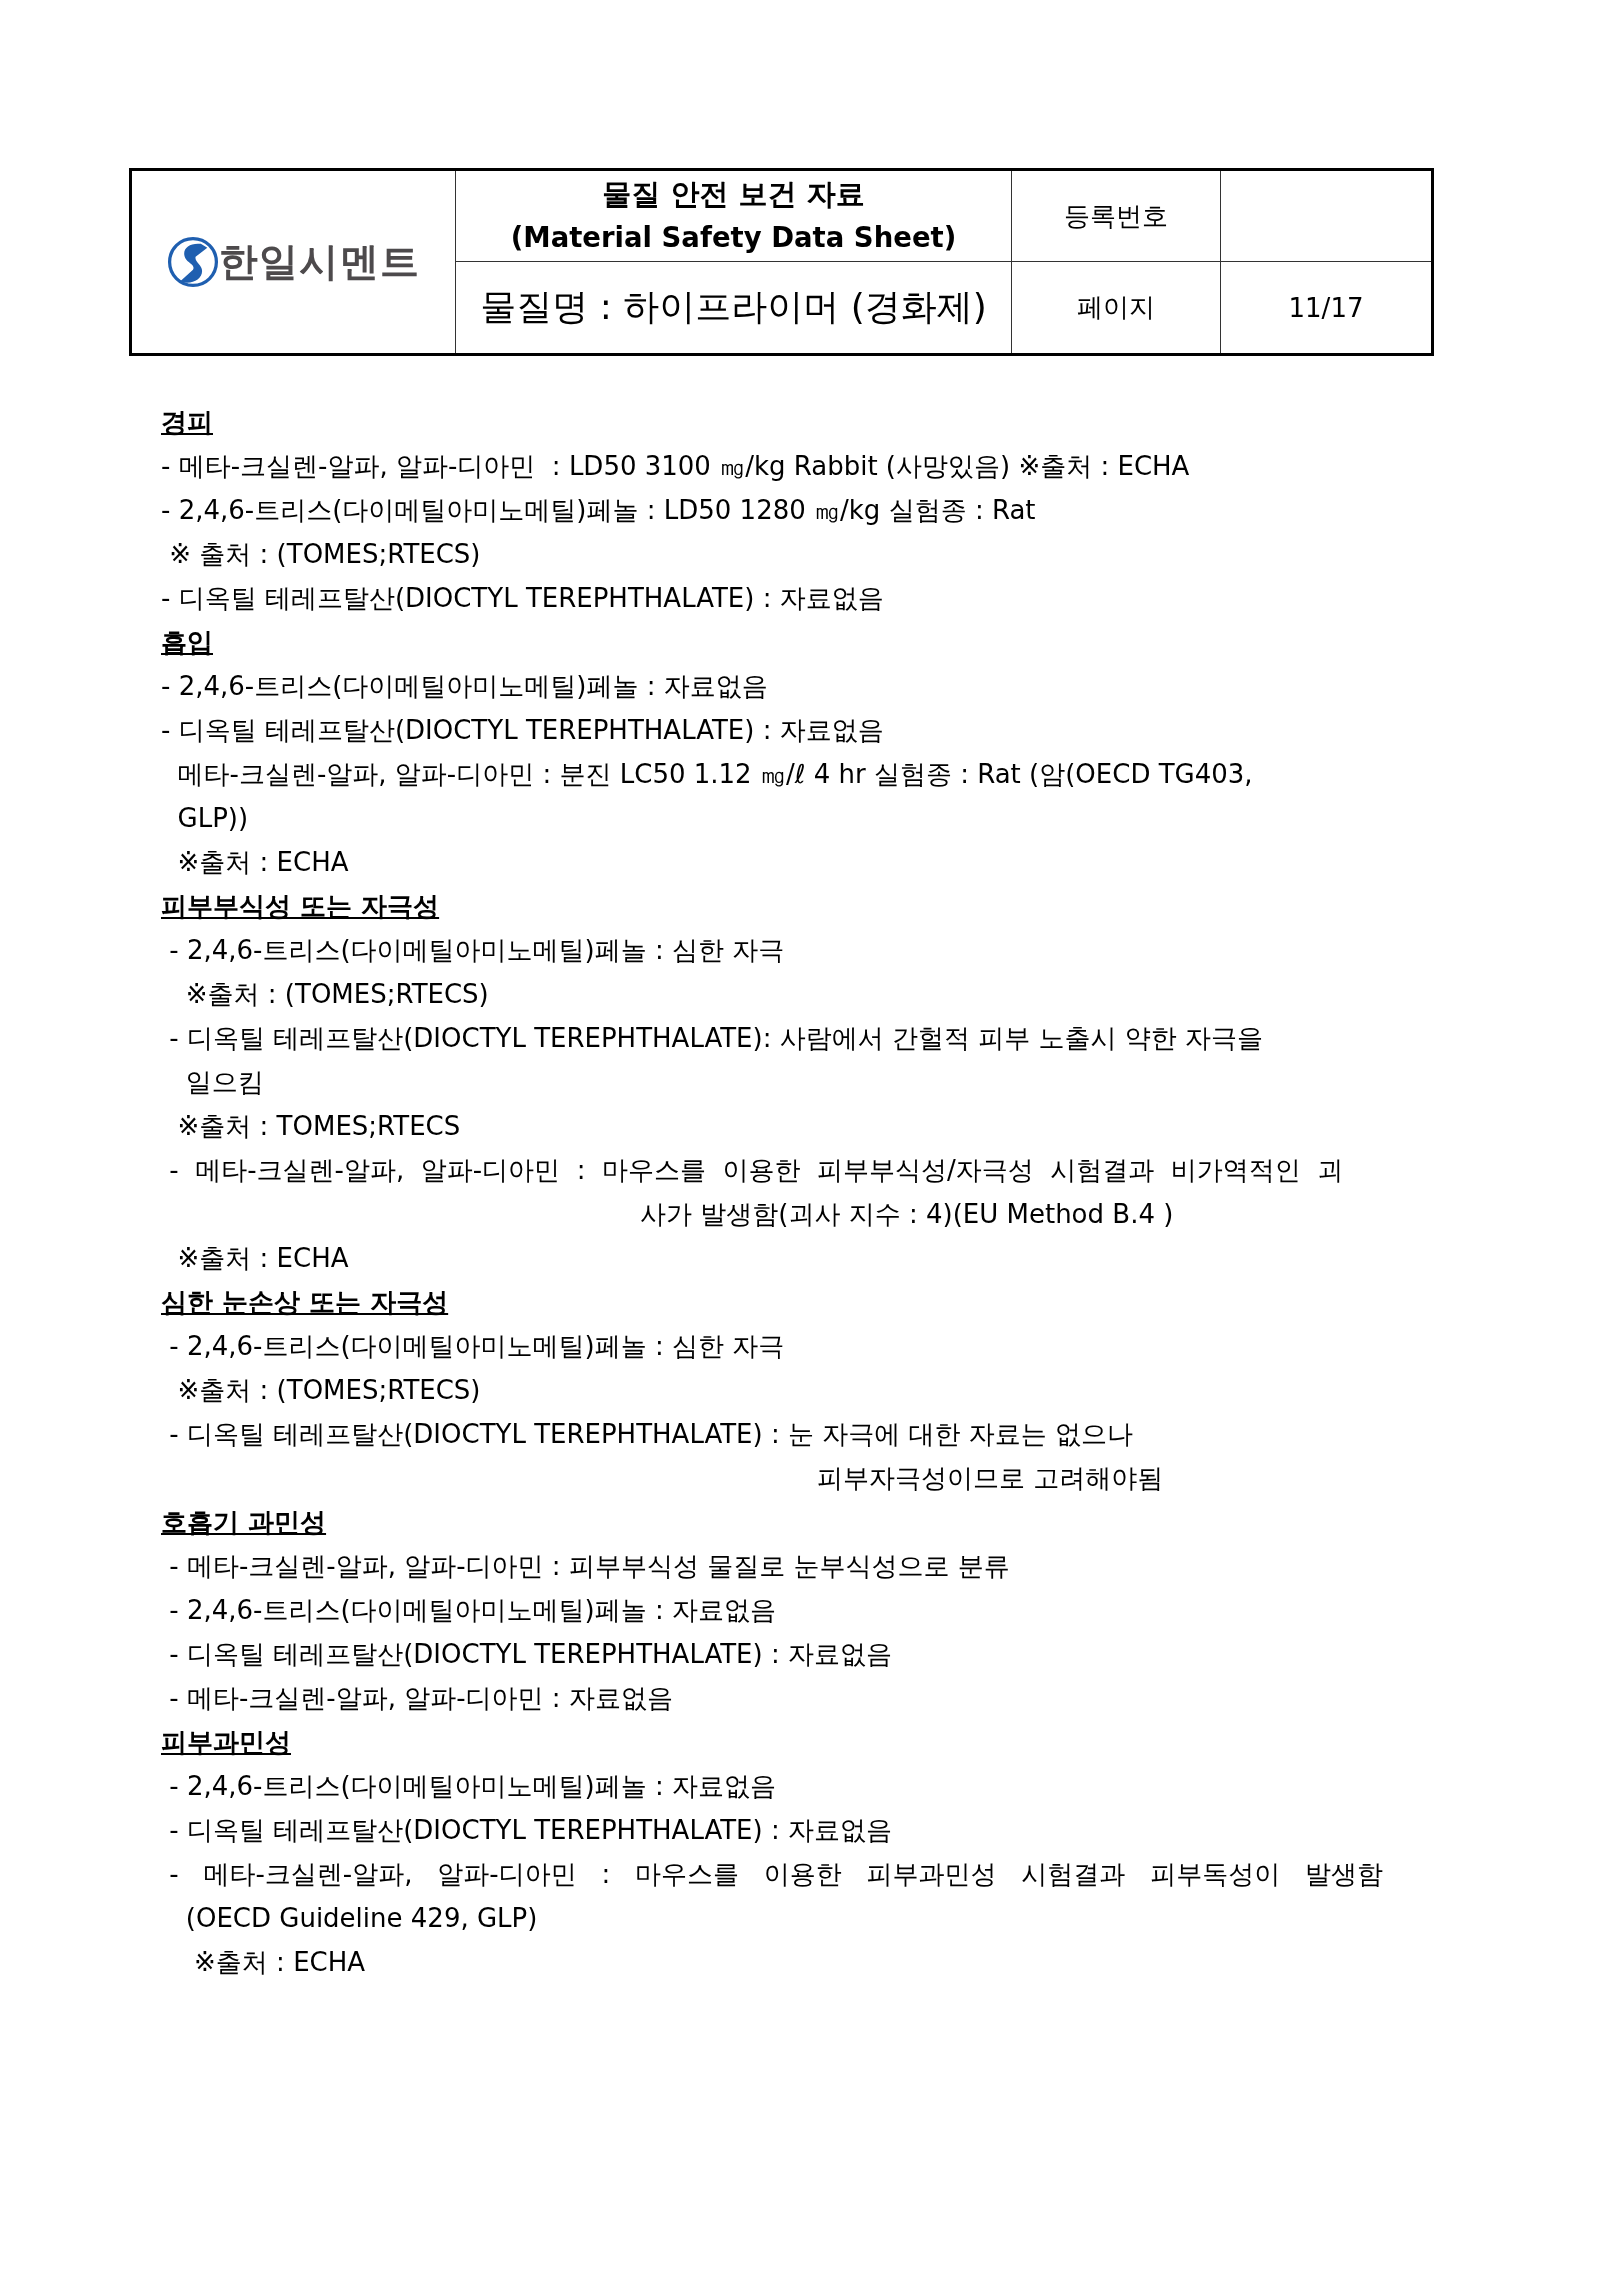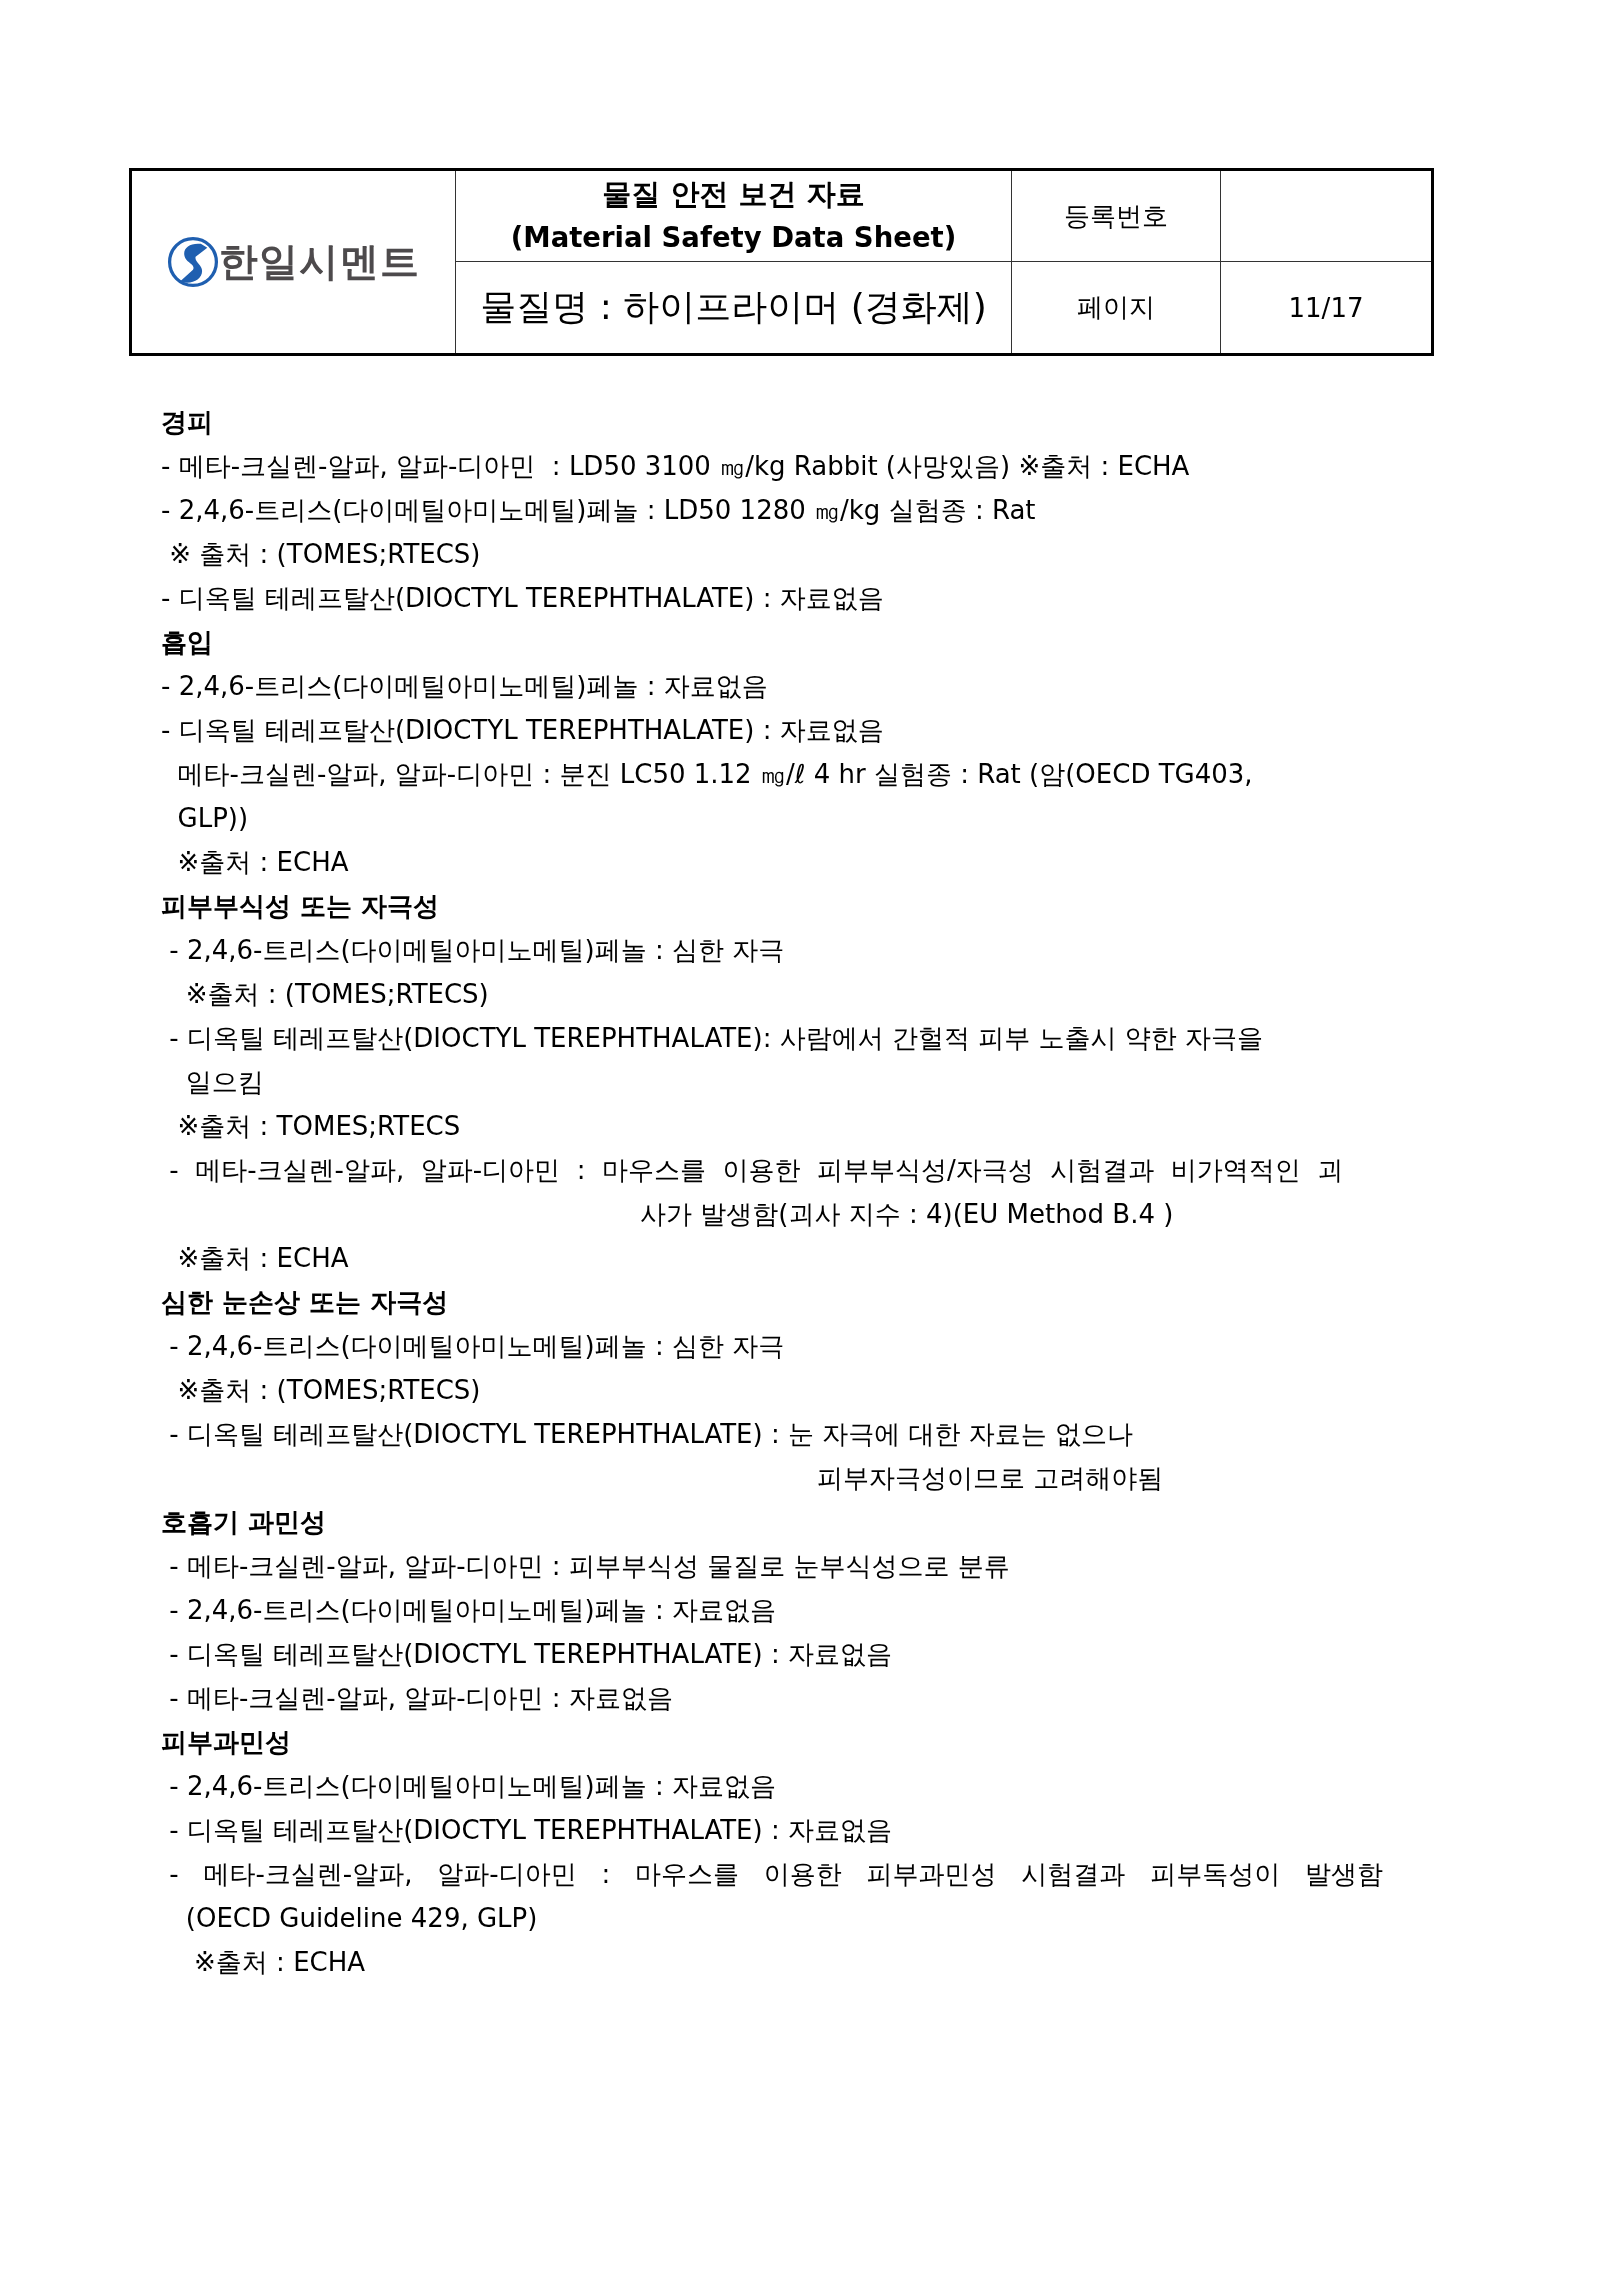--- a/index.html
+++ b/index.html
@@ -24,21 +24,21 @@
   .title-en { font-size: 27.5px; text-align: center; }
   .name-cell { font-weight: normal; font-size: 36px; }
   .label-cell { font-size: 26px; }
   .value-cell { font-size: 26px; }
 
   .body-content {
     position: absolute; left: 161px; top: 400px; width: 1285px;
     font-size: 26px; line-height: 44px;
   }
   .line { white-space: pre; height: 44px; }
-  .section-title { font-weight: bold; }
+  .section-title { font-weight: bold; text-decoration: underline; }
   .cont-mid { padding-left: 479px; }
   .cont-mid2 { padding-left: 656px; }
 </style>
 </head>
 <body>
 
 <div class="header-table">
   <div class="cell logo-cell">
     <div class="logo">
       <svg width="52" height="52" viewBox="0 0 80 80">

